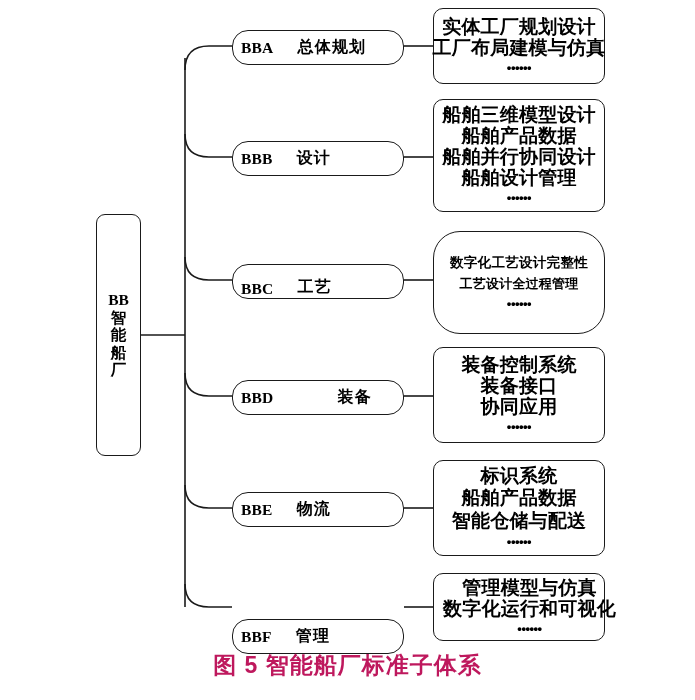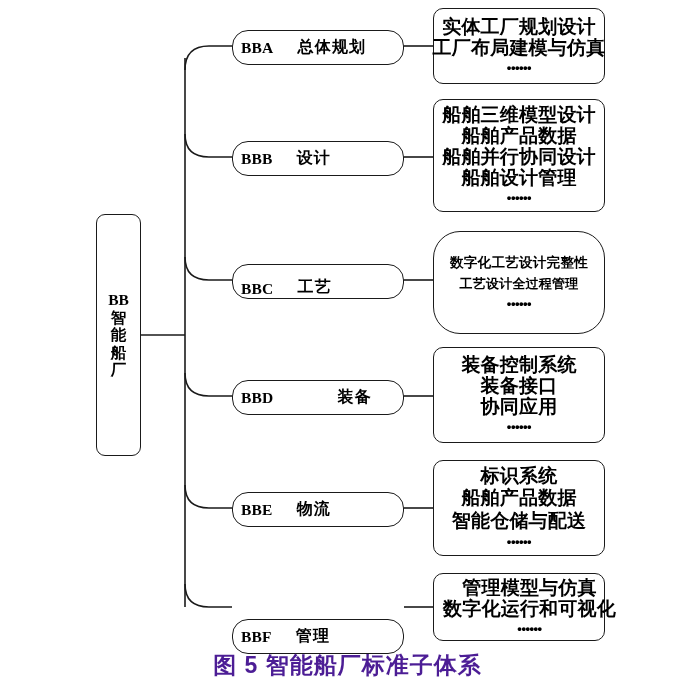--- a/index.html
+++ b/index.html
@@ -118,21 +118,21 @@
   #figure-caption {
     position: absolute;
     left: 0;
     top: 650px;
     width: 695px;
     text-align: center;
     font-family: "Liberation Sans", "DejaVu Sans", sans-serif;
     font-size: 23px;
     font-weight: bold;
     letter-spacing: 1px;
-    color: #4c1d95;
+    color: #be185d;
   }
 </style>
 </head>
 <body>
 
 <div id="diagram-root">
 
   <svg id="connectors" viewBox="0 0 695 700" width="695" height="700">
     <g fill="none" stroke="#1a1a1a" stroke-width="1.6">
 

